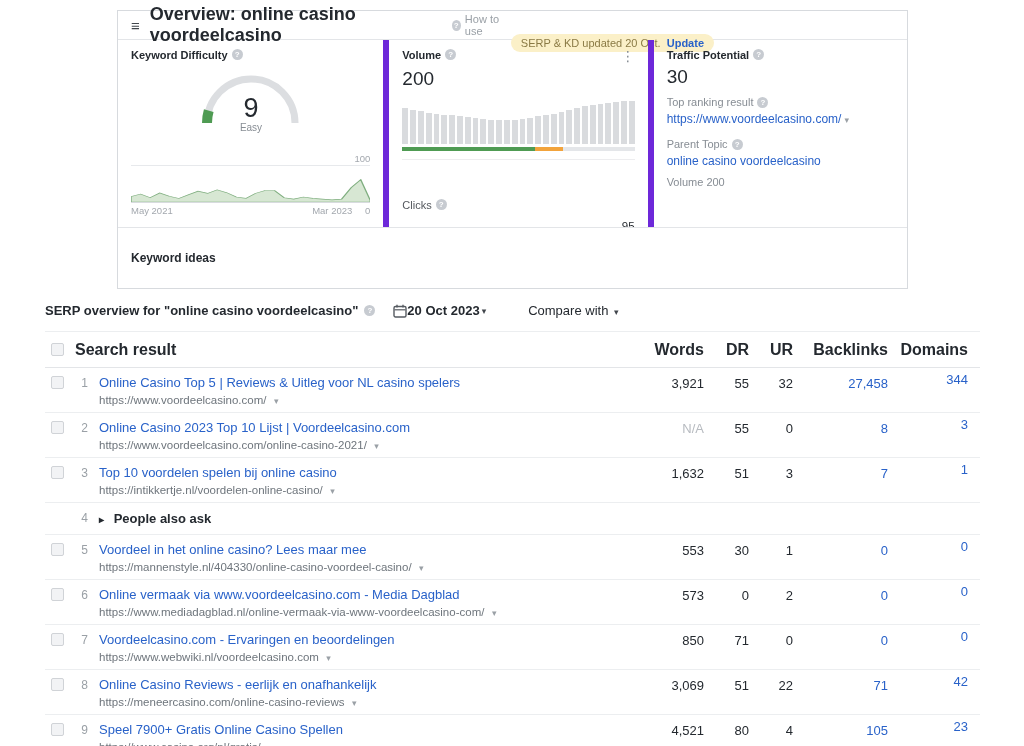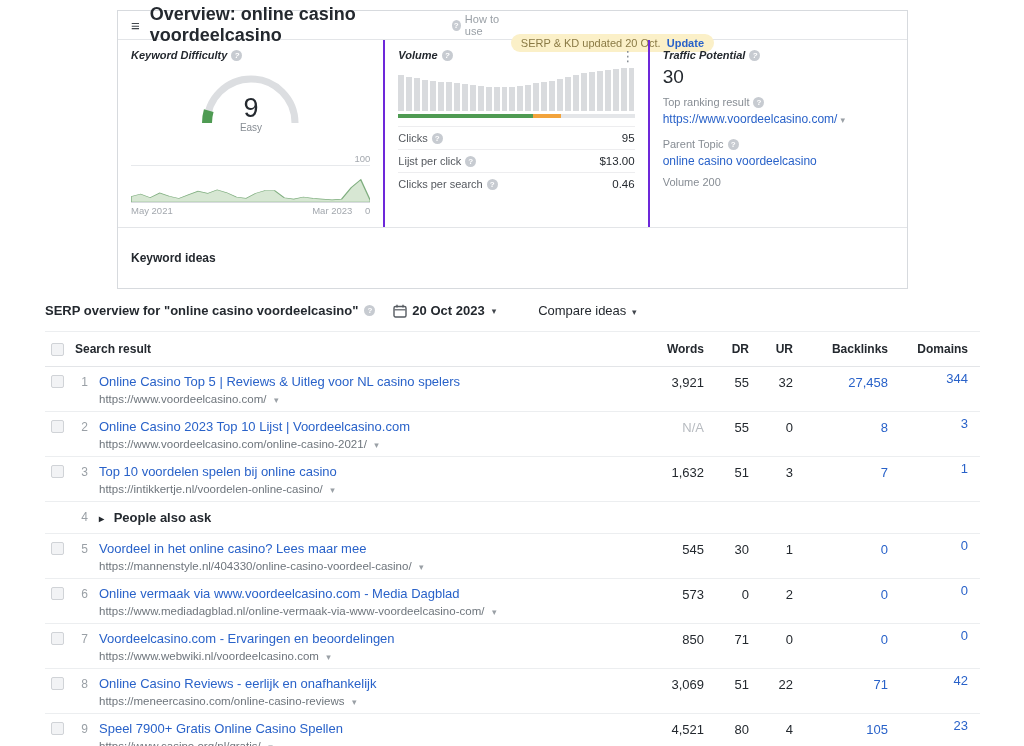--- a/index.html
+++ b/index.html
@@ -23,25 +23,25 @@
   .hamburger{font-size:15px;color:#41464c;margin-right:10px;cursor:pointer;line-height:1;}
   .card-title{font-size:18px;font-weight:bold;}
   .how-to-use{display:flex;align-items:center;gap:4px;margin-left:12px;
     font-size:11px;color:#9aa0a6;cursor:pointer;}
   .update-badge{margin-left:auto;margin-right:180px;background:var(--c-badge-bg);
     border-radius:10px;padding:3px 10px;font-size:11px;color:var(--c-badge-text);white-space:nowrap;margin-top:36px;}
   .update-badge a{color:var(--c-link);font-weight:bold;text-decoration:none;cursor:pointer;margin-left:3px;}
 
   .panels{display:flex;}
   .panel{height:187px;padding:9px 13px;overflow:hidden;}
-  .panel + .panel{border-left:2px solid #6d28d9;}
+  .panel + .panel{border-left:6px solid #6d28d9;}
   .panel-kd{width:266px;}
   .panel-volume{width:265px;}
   .panel-tp{width:260px;}
-  .panel-label{font-size:11px;font-weight:bold;display:flex;align-items:flex-end;gap:4px;font-style:italic;}
+  .panel-label{font-size:11px;font-weight:bold;display:flex;align-items:flex-start;gap:4px;}
   .panel-head{display:flex;align-items:flex-start;justify-content:space-between;}
   .dots-icon{color:#878d94;font-size:14px;cursor:pointer;line-height:1;}
   .big-value{font-size:19px;margin:5px 0 8px;}
 
   
   .gauge-wrap{width:120px;margin:2px auto 0;}
   .kd-history{position:relative;margin-top:24px;border-top:1px solid #e7e9ec;
     border-bottom:1px solid #d8dbdf;}
   .kd-history svg{display:block;width:100%;height:36px;}
   .axis-label{position:absolute;font-size:9.5px;color:#a3a8ae;}
@@ -50,46 +50,46 @@
   .axis-start{bottom:-14px;left:0;}
   .axis-end{bottom:-14px;right:18px;}
 
   
   .volume-bars{height:46px;display:flex;align-items:flex-end;gap:2px;margin-top:2px;}
   .vbar{flex:1 1 0;background:#d9dbde;}
   .clicks-bar{height:4px;display:flex;margin-top:3px;background:#e4e6e9;}
   .clicks-bar .seg{height:100%;}
   .metrics{margin-top:8px;}
   .metric-row{display:flex;justify-content:space-between;align-items:center;
-    padding:5px 0;border-top:1px solid #ededef;}
+    padding:17px 0;border-top:1px solid #ededef;}
   .metric-label{font-size:11px;color:#54585e;display:flex;align-items:center;gap:4px;}
-  .metric-value{font-size:11.5px;color:#24292f;}
+  .metric-value{font-size:11.5px;color:#24292f;margin-top:43px;}
 
   
   .tp-sub{font-size:11px;color:#878d94;display:flex;align-items:center;gap:4px;margin-top:11px;}
   .tp-link{font-size:12px;color:var(--c-link);text-decoration:none;cursor:pointer;
     display:inline-block;margin-top:4px;}
   .tp-note{font-size:11px;color:#878d94;margin-top:7px;}
   .caret{font-size:9px;color:#9aa0a6;margin-left:3px;}
 
   .card-footer{border-top:1px solid #e3e5e8;padding:23px 13px;font-size:12px;font-weight:bold;}
 
   
   .serp{position:absolute;left:45px;top:303px;width:935px;}
   .serp-header{display:flex;align-items:center;font-size:13px;}
   .serp-title{font-weight:bold;margin-right:6px;}
-  .date-picker{display:flex;align-items:center;gap:5px;margin-left:18px;cursor:pointer;}
+  .date-picker{display:flex;align-items:center;margin-left:18px;cursor:pointer;}
   .date-text{font-weight:bold;}
   .compare{margin-left:42px;cursor:pointer;}
   .dd-caret{font-size:9px;color:#41464c;margin-left:2px;}
 
   table.serp-table{width:100%;border-collapse:collapse;margin-top:13px;table-layout:fixed;}
   col.c-cb{width:30px;} col.c-pos{width:24px;} col.c-words{width:75px;}
   col.c-dr{width:45px;} col.c-ur{width:44px;} col.c-bl{width:95px;} col.c-dom{width:92px;}
-  .serp-table th{font-size:12px;font-weight:bold;padding:7px 0;
+  .serp-table th{font-size:16px;font-weight:bold;padding:7px 0;
     border-top:1px solid #eceef0;border-bottom:1px solid #e3e5e8;}
   .serp-table th.left{text-align:left;}
   .serp-table th.num, .serp-table td.num{text-align:right;}
   .serp-table th.num-last, .serp-table td.num-last{text-align:right;padding-right:12px;}
   .serp-table td{border-bottom:1px solid #eceef0;vertical-align:top;padding:4px 0;}
   .cb-cell{padding-left:6px !important;}
   .checkbox{display:inline-block;width:13px;height:13px;border:1px solid #d0d3d7;
     border-radius:2px;background:#f2f3f5;cursor:pointer;margin-top:4px;}
   td.pos{font-size:12px;color:#9aa0a6;text-align:right;padding-right:11px !important;padding-top:8px !important;}
   td.num{font-size:13px;padding-top:8px !important;}
@@ -147,20 +147,21 @@
     </div>
 
     <div class="panel panel-volume">
       <div class="panel-head">
         <div class="panel-label">
           <span>Volume</span>
           <span class="qicon">?</span>
         </div>
         <span class="dots-icon">⋮</span>
       </div>
+      <div class="big-value">200</div>
       <div class="volume-bars" id="volume-bars">
           <div class="vbar" style="height: 78%; background: rgb(217, 219, 222);"></div>
           <div class="vbar" style="height: 74%; background: rgb(217, 219, 222);"></div>
           <div class="vbar" style="height: 71%; background: rgb(217, 219, 222);"></div>
           <div class="vbar" style="height: 68%; background: rgb(217, 219, 222);"></div>
           <div class="vbar" style="height: 66%; background: rgb(217, 219, 222);"></div>
           <div class="vbar" style="height: 64%; background: rgb(217, 219, 222);"></div>
           <div class="vbar" style="height: 62%; background: rgb(217, 219, 222);"></div>
           <div class="vbar" style="height: 60%; background: rgb(217, 219, 222);"></div>
           <div class="vbar" style="height: 58%; background: rgb(217, 219, 222);"></div>
@@ -247,21 +248,21 @@
       <svg width="14" height="14" viewBox="0 0 14 14">
         <rect x="1" y="2.5" width="12" height="10.5" rx="1.5" fill="none" stroke="#565b61" stroke-width="1.4"></rect>
         <line x1="4" y1="0.8" x2="4" y2="3.5" stroke="#565b61" stroke-width="1.4"></line>
         <line x1="10" y1="0.8" x2="10" y2="3.5" stroke="#565b61" stroke-width="1.4"></line>
         <line x1="1.5" y1="5.8" x2="12.5" y2="5.8" stroke="#565b61" stroke-width="1.2"></line>
       </svg>
       <span class="date-text">20 Oct 2023</span>
       <span class="dd-caret">▾</span>
     </span>
     <span class="compare">
-      <span>Compare ideas</span>
+      <span>Compare with</span>
       <span class="dd-caret">▾</span>
     </span>
   </div>
 
   <table class="serp-table">
     <colgroup>
       <col class="c-cb">
         <col class="c-pos">
         <col>
       <col class="c-words">
@@ -341,21 +342,21 @@
         <tr class="serp-row">
     <td class="cb-cell"><span class="checkbox"></span></td>
     <td class="pos">5</td>
     <td class="result-cell">
       <a class="result-title">Voordeel in het online casino? Lees maar mee</a>
       <div class="result-url-row">
         <a class="result-url">https://mannenstyle.nl/404330/online-casino-voordeel-casino/</a>
         <span class="caret">▾</span>
       </div>
     </td>
-    <td class="num">545</td>
+    <td class="num">553</td>
     <td class="num">30</td>
     <td class="num">1</td>
     <td class="num link">0</td>
     <td class="num-last link">0</td>
   </tr>
         <tr class="serp-row">
     <td class="cb-cell"><span class="checkbox"></span></td>
     <td class="pos">6</td>
     <td class="result-cell">
       <a class="result-title">Online vermaak via www.voordeelcasino.com - Media Dagblad</a>

